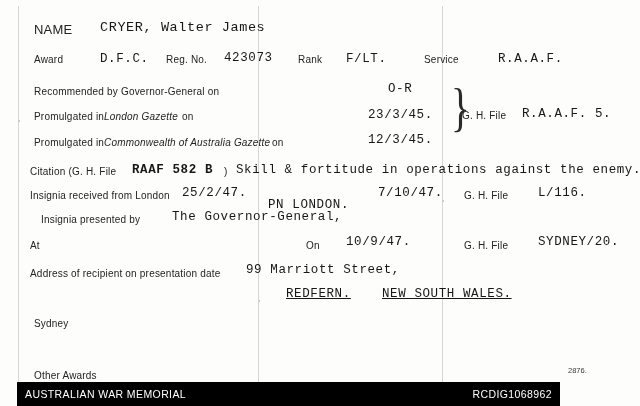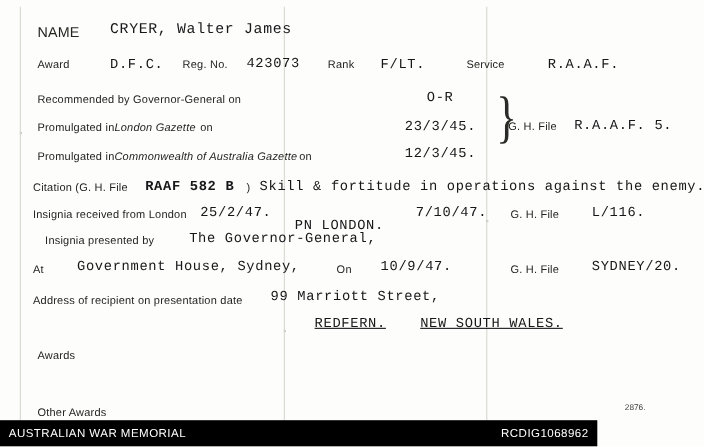--- a/index.html
+++ b/index.html
@@ -64,21 +64,21 @@
   .brace {
     position: absolute;
     font-family: "Liberation Serif", serif;
     font-size: 52px;
     line-height: 52px;
     color: #2a2a26;
     transform: scaleX(0.75);
   }
   .footer {
     position: absolute;
-    left: 0;
+    left: 17px;
     bottom: 0;
     width: 543px;
     height: 24px;
     background: #000000;
     color: #ffffff;
   }
   .footer .f-left {
     position: absolute;
     left: 8px;
     top: 6px;
@@ -157,32 +157,31 @@
   <div class="typed" style="left:182px; top:186px;text-align:center;">25/2/47.</div>
   <div class="typed" style="left:268px; top:186px;margin-top:12px;">PN LONDON.</div>
   <div class="typed" style="left:378px; top:186px;text-align:right;">7/10/47.</div>
   <div class="printed" style="left:464px; top:190px;">G. H. File</div>
   <div class="typed" style="left:538px; top:186px;">L/116.</div>
 
   <div class="printed" style="left:30px; top:214px;margin-left:11px;">Insignia presented by</div>
   <div class="typed" style="left:172px; top:210px;">The Governor-General,</div>
 
   <div class="printed" style="left:30px; top:240px;">At</div>
-  <div class="typed" style="left:70px; top:235px;">Government House, Sydney,</div>
   <div class="printed" style="left:306px; top:240px;">On</div>
   <div class="typed" style="left:346px; top:235px;">10/9/47.</div>
   <div class="printed" style="left:464px; top:240px;">G. H. File</div>
   <div class="typed" style="left:538px; top:235px;">SYDNEY/20.</div>
 
   <div class="printed" style="left:30px; top:268px;">Address of recipient on presentation date</div>
   <div class="typed" style="left:246px; top:263px;">99 Marriott Street,</div>
   <div class="typed u" style="left:286px; top:287px;">REDFERN.</div>
   <div class="typed u" style="left:382px; top:287px;">NEW SOUTH WALES.</div>
 
-  <div class="printed" style="left:34px; top:318px;">Awards</div>
+  <div class="printed" style="left:34px; top:318px;">Sydney</div>
   <div class="typed" style="left:120px; top:315px;"></div>
 
   <div class="printed" style="left:34px; top:370px;">Other Awards</div>
   <div class="typed" style="left:120px; top:367px;"></div>
 
   <div class="tiny" style="left:568px; top:366px;">2876.</div>
 
   <div class="speck" style="left:18px; top:120px;"></div>
   <div class="speck" style="left:258px; top:300px;"></div>
   <div class="speck" style="left:442px; top:200px;"></div>

